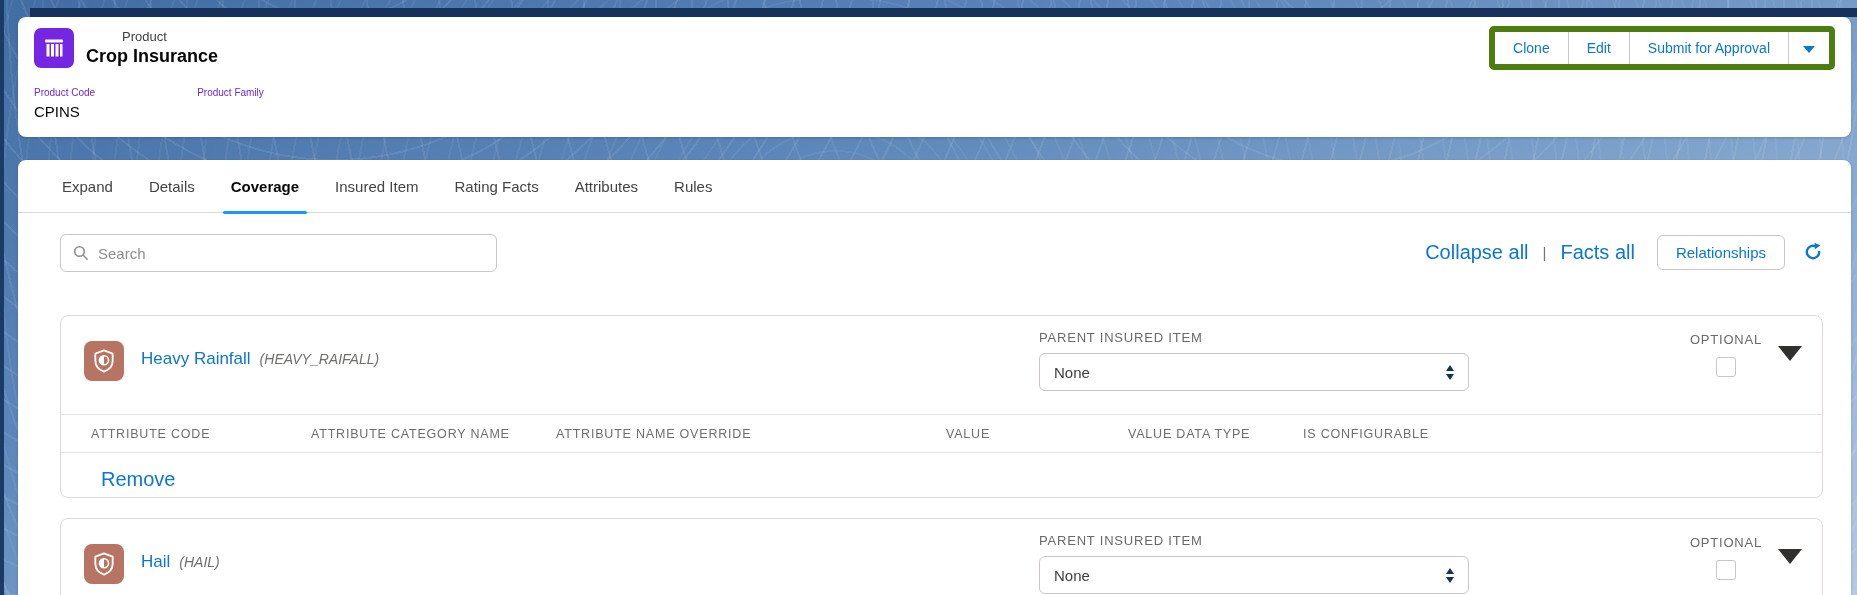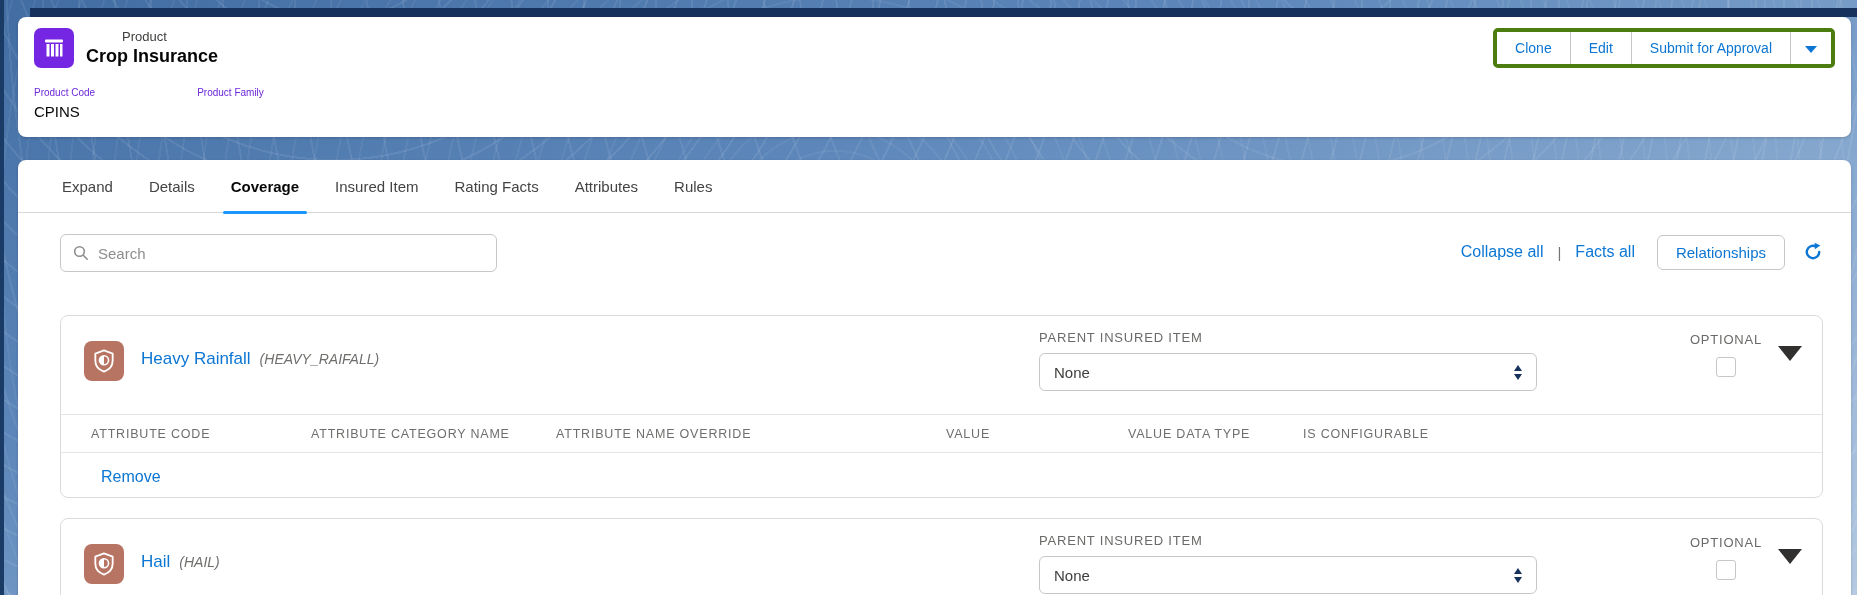--- a/index.html
+++ b/index.html
@@ -22,21 +22,21 @@
     background:#fff; border-radius:8px; box-shadow:0 1px 3px rgba(0,0,0,0.18);
   }
   .header-top { position:absolute; left:0; right:0; top:0; height:62px; display:flex; align-items:center; padding:0 16px; }
   .entity-icon {
     width:40px; height:40px; border-radius:7px; background:#7526e3;
     display:flex; align-items:center; justify-content:center; flex:none;
   }
   .titles { margin-left:12px; }
   .entity-label { font-size:13px; color:#3e3e3c;margin-left:36px; }
   .page-title { font-size:18px; font-weight:bold; color:#080707; margin-top:2px; }
-  .btn-group { margin-left:auto; display:flex; border:4px solid #4d7c0f; border-radius:5px; overflow:hidden; background:#fff; }
+  .btn-group { margin-left:auto; display:flex; border:6px solid #4d7c0f; border-radius:5px; overflow:hidden; background:#fff; }
   .btn-group button {
     background:#fff; border:none; border-right:1px solid #c9c7c5;
     color:#0b76d3; font-family:inherit; font-size:14px; padding:7px 18px; cursor:pointer; height:32px;
   }
   .btn-group button:last-child { border-right:none; }
   .btn-caret { display:inline-block; width:0; height:0; border-left:6px solid transparent; border-right:6px solid transparent; border-top:7px solid #0b76d3; }
   .header-fields { position:absolute; left:16px; top:70px; display:flex; gap:102px; }
   .field-label { font-size:10px; color:#6d28d9; }
   .field-value { font-size:15px; color:#080707; margin-top:5px; }
 
@@ -52,21 +52,21 @@
 
   .toolbar { position:absolute; left:0; right:0; top:70px; height:44px;padding-left:18px; }
   .search-box {
     position:absolute; left:42px; top:4px; width:437px; height:38px;
     border:1px solid #c9c7c5; border-radius:6px; background:#fff;
     display:flex; align-items:center; padding:0 12px; gap:9px;
   }
   .search-box input { border:none; outline:none; font-family:inherit; font-size:15px; color:#3e3e3c; flex:1; }
   .search-box input::placeholder { color:#8e8e8e; }
   .toolbar-right { position:absolute; right:28px; top:0; height:44px; display:flex; align-items:center; gap:14px; }
-  .link { color:#0b76d3; font-size:16px; text-decoration:none; cursor:pointer; }
+  .link { color:#0b76d3; font-size:20px; text-decoration:none; cursor:pointer; }
   .divider { color:#747474; font-size:15px; }
   .relationships-btn {
     background:#fff; border:1px solid #c9c7c5; border-radius:6px; color:#0b76d3;
     font-family:inherit; font-size:15px; padding:8px 18px; cursor:pointer; margin-left:8px;
   }
   .refresh-btn { background:none; border:none; cursor:pointer; margin-left:4px; display:flex; align-items:center; }
 
   
   .coverage-card {
     position:absolute; left:42px; width:1763px;
@@ -77,21 +77,21 @@
   .cov-icon {
     position:absolute; left:23px; top:25px; width:40px; height:40px;
     border-radius:8px; background:#b87462; display:flex; align-items:center; justify-content:center;
   }
   .cov-title { position:absolute; left:80px; top:33px; display:flex; align-items:baseline; gap:9px; }
   .cov-name { font-size:17px; color:#0b76d3; cursor:pointer; }
   .cov-code { font-size:14px; font-style:italic; color:#706e6b; }
   .upper-label { font-size:13px; color:#6b6a68; letter-spacing:0.8px; }
   .parent-block { position:absolute; left:978px; top:14px; }
   .parent-select {
-    margin-top:8px; width:498px; height:38px; border:1px solid #c9c7c5; border-radius:6px;
+    margin-top:8px; width:430px; height:38px; border:1px solid #c9c7c5; border-radius:6px;
     display:flex; align-items:center; padding:0 14px; font-size:15px; color:#3e3e3c; cursor:pointer; background:#fff;
   }
   .spinner { margin-left:auto; display:flex; flex-direction:column; gap:3px; align-items:center; }
   .spin-up   { width:0; height:0; border-left:4px solid transparent; border-right:4px solid transparent; border-bottom:6px solid #16325c; }
   .spin-down { width:0; height:0; border-left:4px solid transparent; border-right:4px solid transparent; border-top:6px solid #16325c; }
   .optional-block { position:absolute; left:1590px; top:16px; width:150px; text-align:center; }
   .optional-block input[type=checkbox] {
     appearance:none; -webkit-appearance:none; width:20px; height:20px; margin-top:10px;
     border:1px solid #c9c7c5; border-radius:3px; background:#fff; cursor:pointer;
   }

